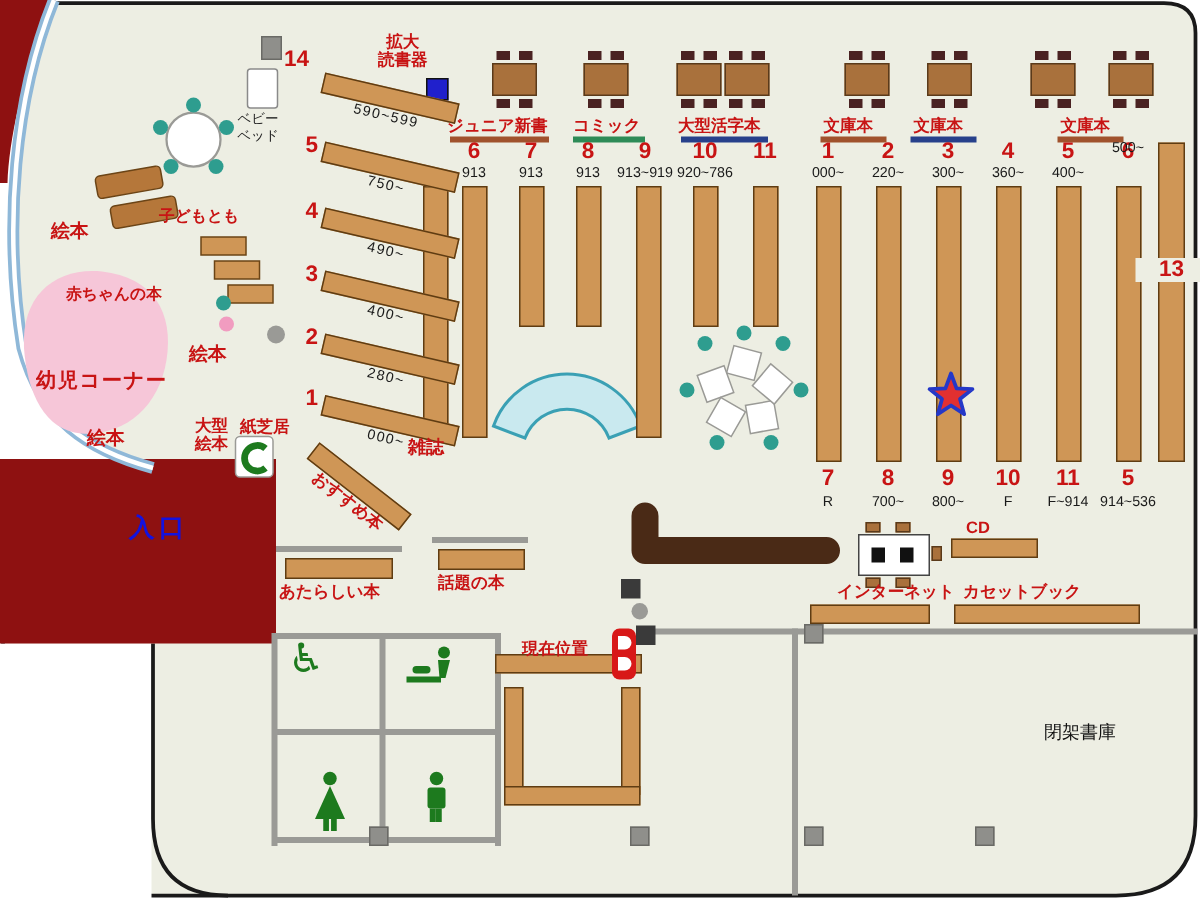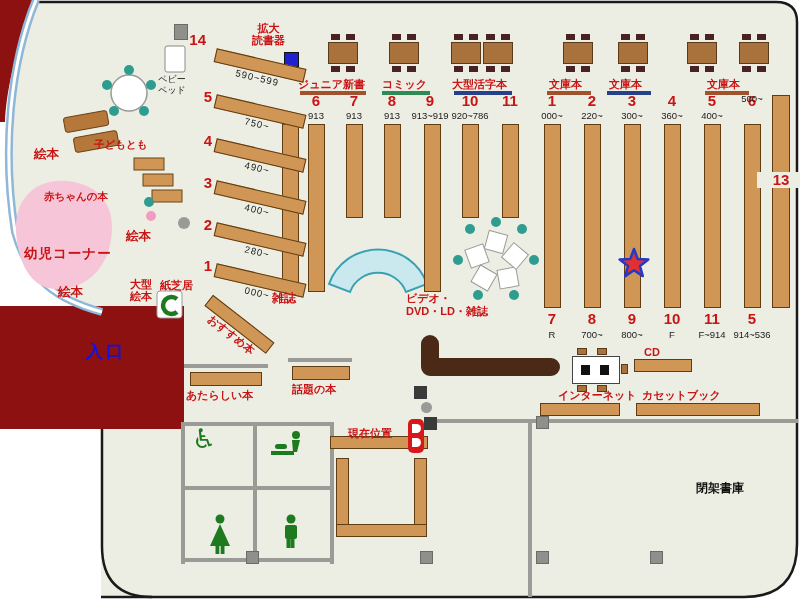--- a/index.html
+++ b/index.html
@@ -3,21 +3,21 @@
 <meta charset="utf-8">
 <style>
   html,body{margin:0;padding:0;background:#fff}
   #stage{position:relative;width:800px;height:600px;overflow:hidden;
          font-family:"Liberation Sans","DejaVu Sans",sans-serif}
   .a{position:absolute}
   .sv,.sh{position:absolute;background:#cf9656;border:1px solid #5f3c12;box-sizing:border-box}
   .num{position:absolute;color:#c81414;font-weight:bold;font-size:15px;text-align:center;width:48px;line-height:16px}
   .rng{position:absolute;color:#1a1a1a;font-size:9.5px;text-align:center;width:48px;white-space:nowrap}
   .jp{position:absolute;color:#c81414;font-weight:bold;font-size:11px;line-height:12px;white-space:nowrap}
-  .blk{color:#111;font-weight:bold}
+  .blk{color:#111;font-weight:normal}
   .wall{position:absolute;background:#9a9a96}
   .pil{position:absolute;background:#8f8f8b;border:1px solid #6a6a66;box-sizing:border-box}
   .pild{position:absolute;background:#3a3a3a}
   .bar{position:absolute;height:4px}
   .tset{position:absolute;width:30px;height:38px}
   .tset .tb{position:absolute;left:0;top:8px;width:30px;height:22px;background:#a9713c;border:1px solid #5a3a1a;box-sizing:border-box}
   .tset .ch{position:absolute;width:9px;height:6px;background:#4a2222}
   .tset .c1{left:3px;top:0}.tset .c2{right:3px;top:0}.tset .c3{left:3px;bottom:0}.tset .c4{right:3px;bottom:0}
   .diag{position:absolute;left:214px;width:92px;transform-origin:0 50%}
   .diag .dbar{height:12px;background:#cf9656;border:1px solid #5f3c12}
@@ -306,36 +306,32 @@
   <div class="diag" style="left:205px;top:292px;width:78px;transform:rotate(38deg)">
     <div class="dbar"></div>
     <div class="jp" style="position:static;text-align:center">おすすめ本</div>
   </div>
 
   <div class="jp" style="left:24px;top:248px;font-size:13.5px;letter-spacing:1px">幼児コーナー</div>
   <div class="jp" style="left:44px;top:190px;font-size:10.5px">赤ちゃんの本</div>
   <div class="jp" style="left:34px;top:148px;font-size:12.5px">絵本</div>
   <div class="jp" style="left:126px;top:230px;font-size:12.5px">絵本</div>
   <div class="jp" style="left:58px;top:286px;font-size:12.5px">絵本</div>
-  <div class="jp" style="left:94px;top:138px;font-size:10.5px">子どもとも</div>
+  <div class="jp" style="left:106px;top:138px;font-size:10.5px">子どもとも</div>
   <div class="a" style="left:146px;top:74px;width:52px;text-align:center;font-size:9px;line-height:11px;color:#222">
     <div>ベビー</div>
       <div>ベッド</div>
   </div>
   <div class="jp" style="left:130px;top:278px;text-align:center;line-height:12px">
     <div>大型</div>
       <div>絵本</div>
   </div>
   <div class="jp" style="left:160px;top:279px">紙芝居</div>
 
   <div class="jp" style="left:272px;top:292px;font-size:12px">雑誌</div>
-  <div class="jp" style="left:406px;top:292px;line-height:13px">
-    <div>ビデオ・</div>
-      <div>DVD・LD・雑誌</div>
-  </div>
 
   <div class="a" style="left:86px;top:340px;color:#1212e0;font-weight:bold;font-size:17px;letter-spacing:3px">入口</div>
 
   <div class="sh" style="left:190px;top:372px;width:72px;height:14px"></div>
   <div class="jp" style="left:186px;top:389px">あたらしい本</div>
   <div class="sh" style="left:292px;top:366px;width:58px;height:14px"></div>
   <div class="jp" style="left:292px;top:383px">話題の本</div>
 
   <div class="jp" style="left:348px;top:427px;z-index:8">現在位置</div>
   <div class="pin">

